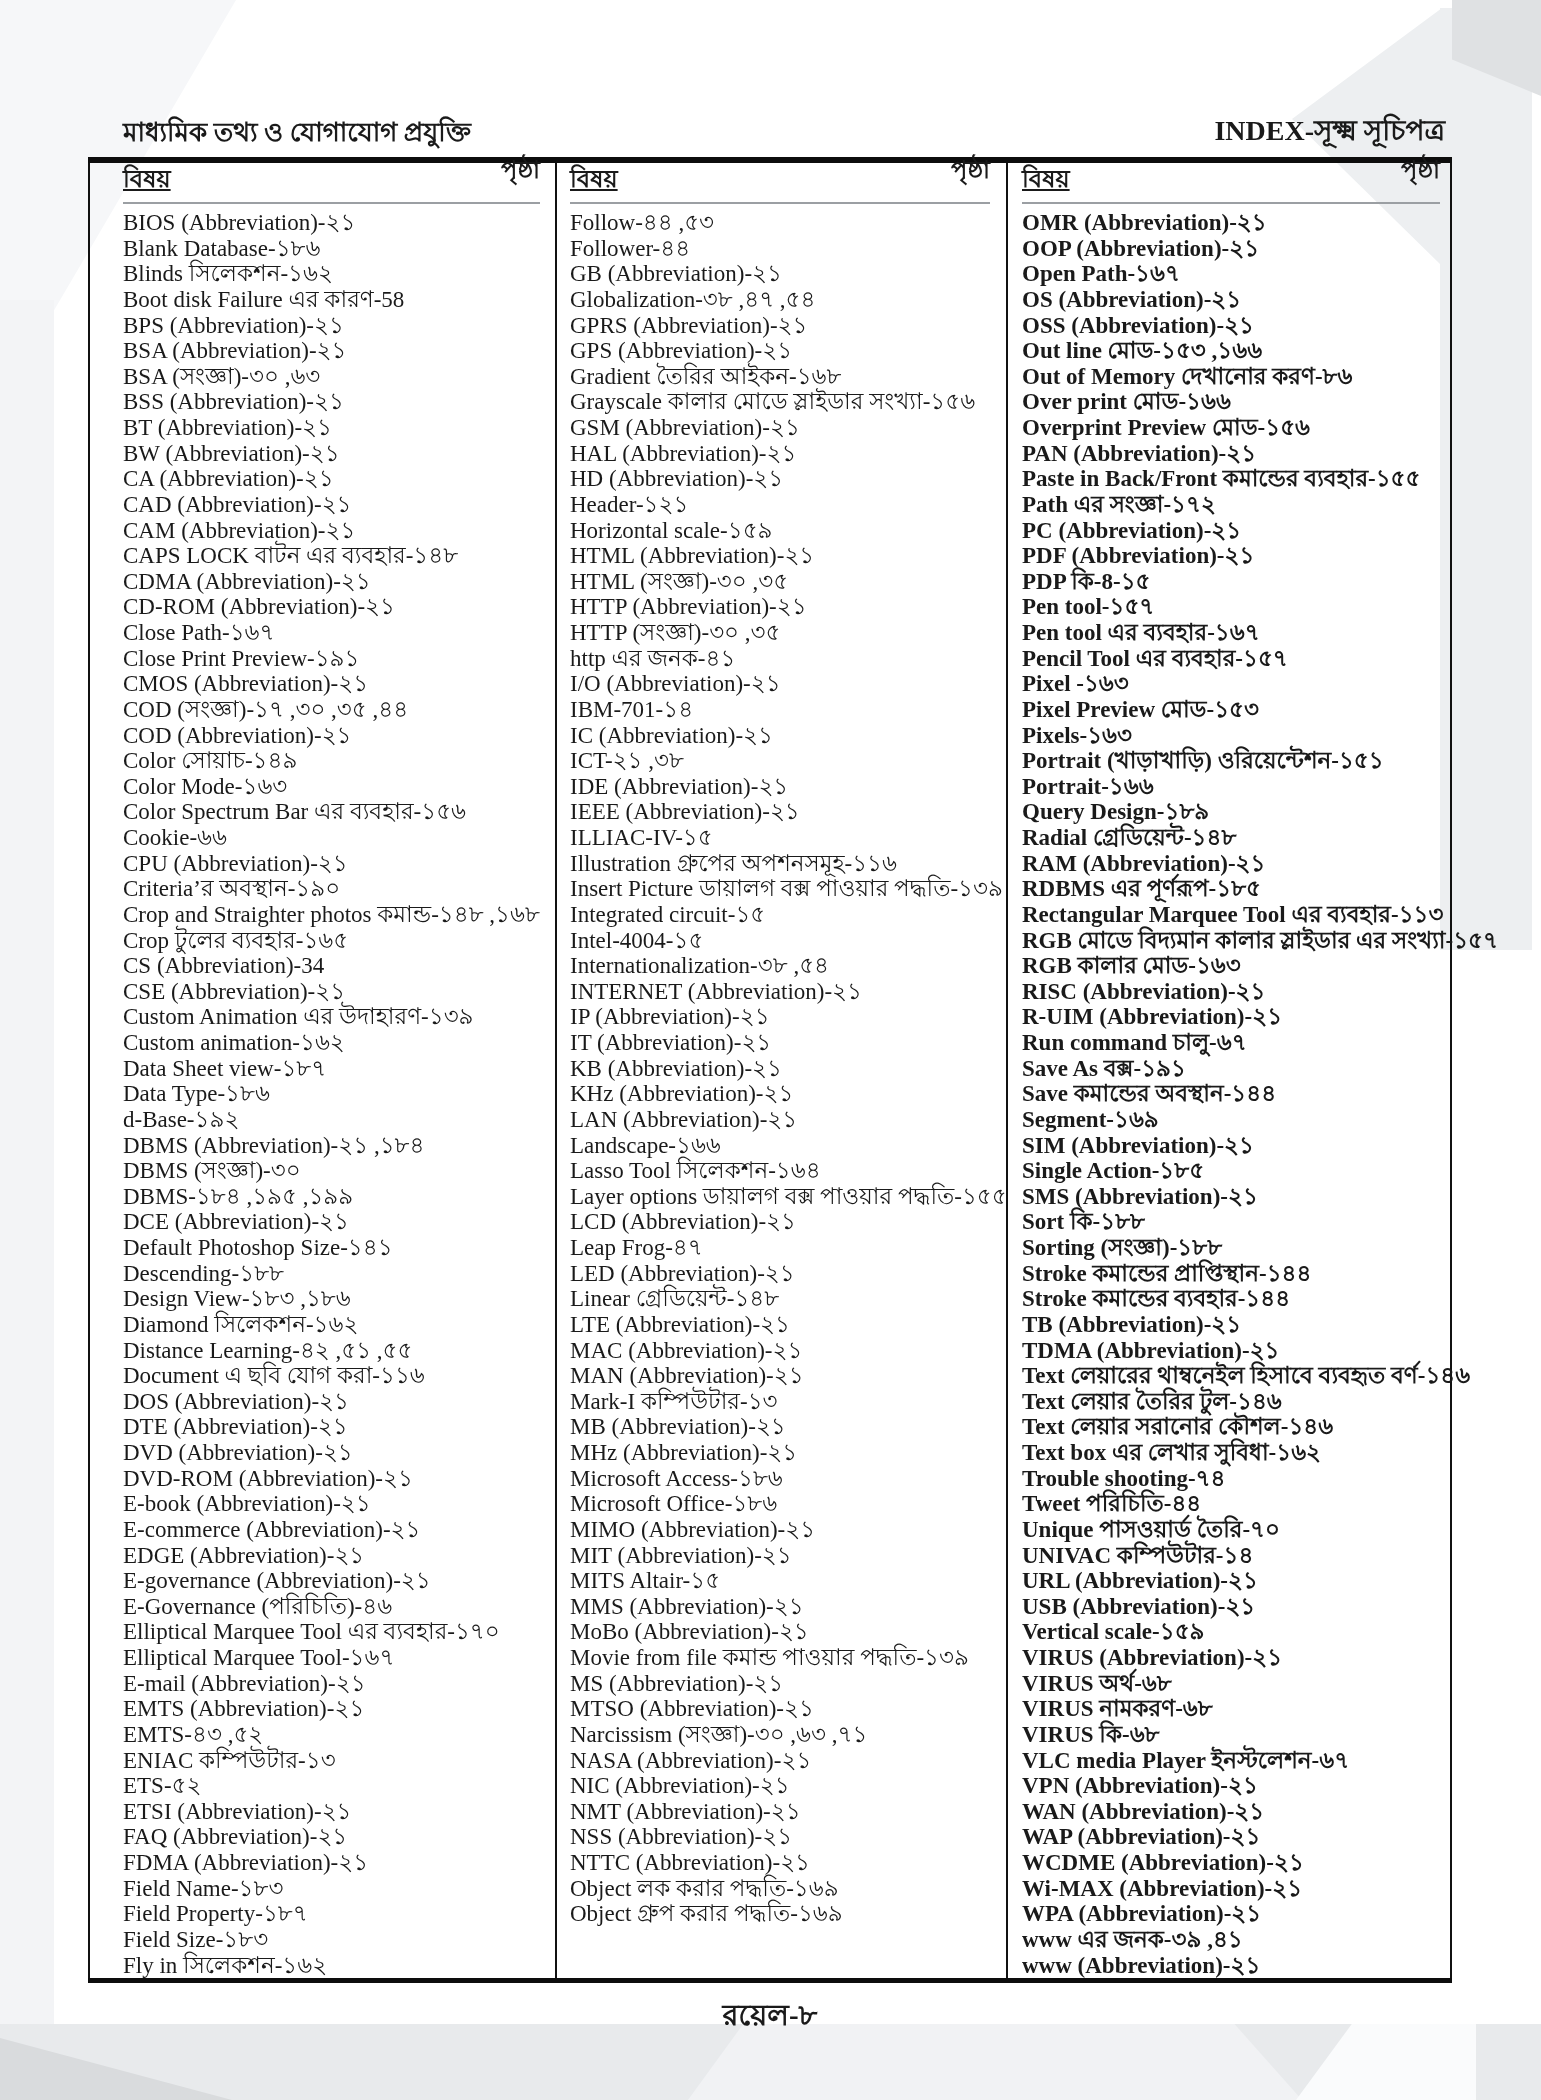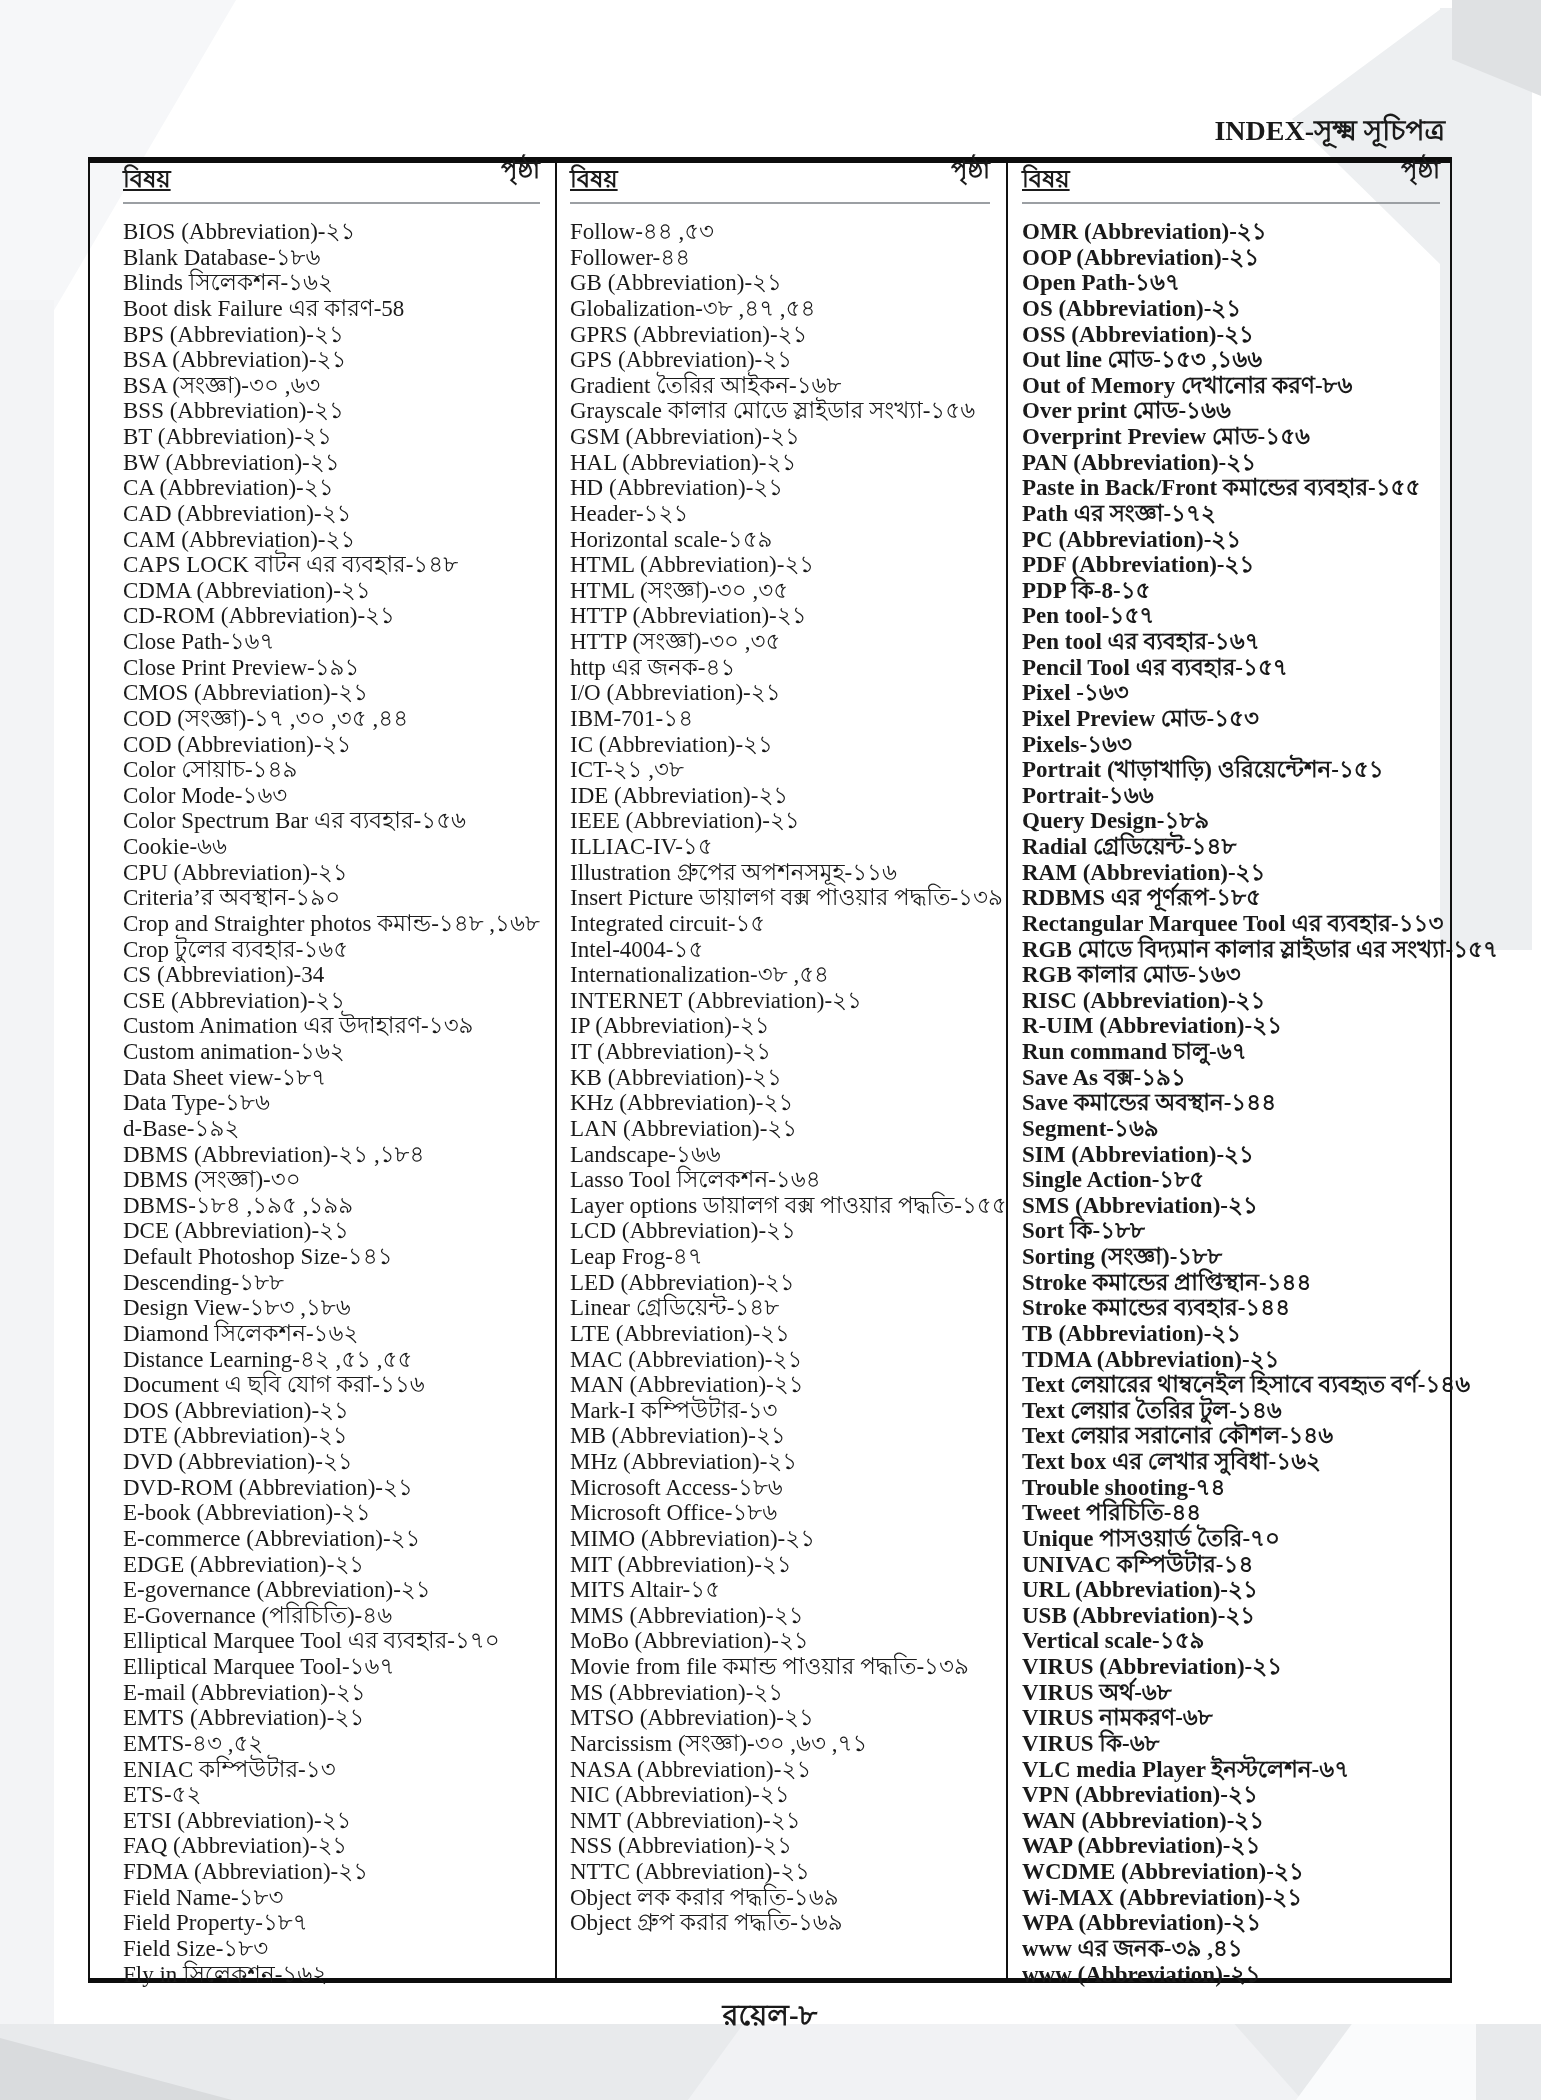--- a/index.html
+++ b/index.html
@@ -39,21 +39,21 @@
   .vline.d2{left:1006px;}
   .vline.right{left:1450px;}
   .bottom-rule{left:88px;top:1978px;width:1364px;height:5px;background:#0d0d0d;}
   
   .col-header{position:absolute;top:172px;height:30px;border-bottom:2px solid #9b9fa3;}
   .col-header .subject{position:absolute;left:0;bottom:2px;font-size:24px;font-weight:bold;text-decoration:underline;}
   .col-header .pageword{position:absolute;right:0;bottom:11px;font-size:24px;font-weight:bold;margin-left:42px;}
   .ch1{left:123px;width:417px;}
   .ch2{left:570px;width:420px;}
   .ch3{left:1022px;width:418px;}
-  .col{position:absolute;top:210px;margin-top:9px;}
+  .col{position:absolute;top:210px;}
   .c1{left:123px;width:417px;}
   .c2{left:570px;width:420px;}
   .c3{left:1022px;width:418px;font-weight:bold;}
   .row{height:25.63px;line-height:25.63px;font-size:23px;white-space:nowrap;}
   
   .page-footer{left:88px;top:1992px;width:1364px;text-align:center;}
   .page-footer span{font-size:29px;font-weight:bold;}
 </style>
 </head>
 <body>
@@ -62,20 +62,21 @@
 <div class="deco deco-left-strip"></div>
 <div class="deco deco-one-flag"></div>
 <div class="deco deco-one-stem"></div>
 <div class="deco deco-top-right-corner"></div>
 <div class="deco deco-bottom-band"></div>
 <div class="deco deco-bottom-trapezoid"></div>
 <div class="deco deco-bottom-bright"></div>
 <div class="deco deco-bottom-left"></div>
 
 <div class="abs page-header">
+  <div class="title-left">মাধ্যমিক তথ্য ও যোগাযোগ প্রযুক্তি</div>
   <div class="title-right">INDEX-সূক্ষ্ম সূচিপত্র</div>
 </div>
 <div class="abs header-rule"></div>
 
 <div class="vline left"></div>
 <div class="vline d1"></div>
 <div class="vline d2"></div>
 <div class="vline right"></div>
 <div class="abs bottom-rule"></div>
 

